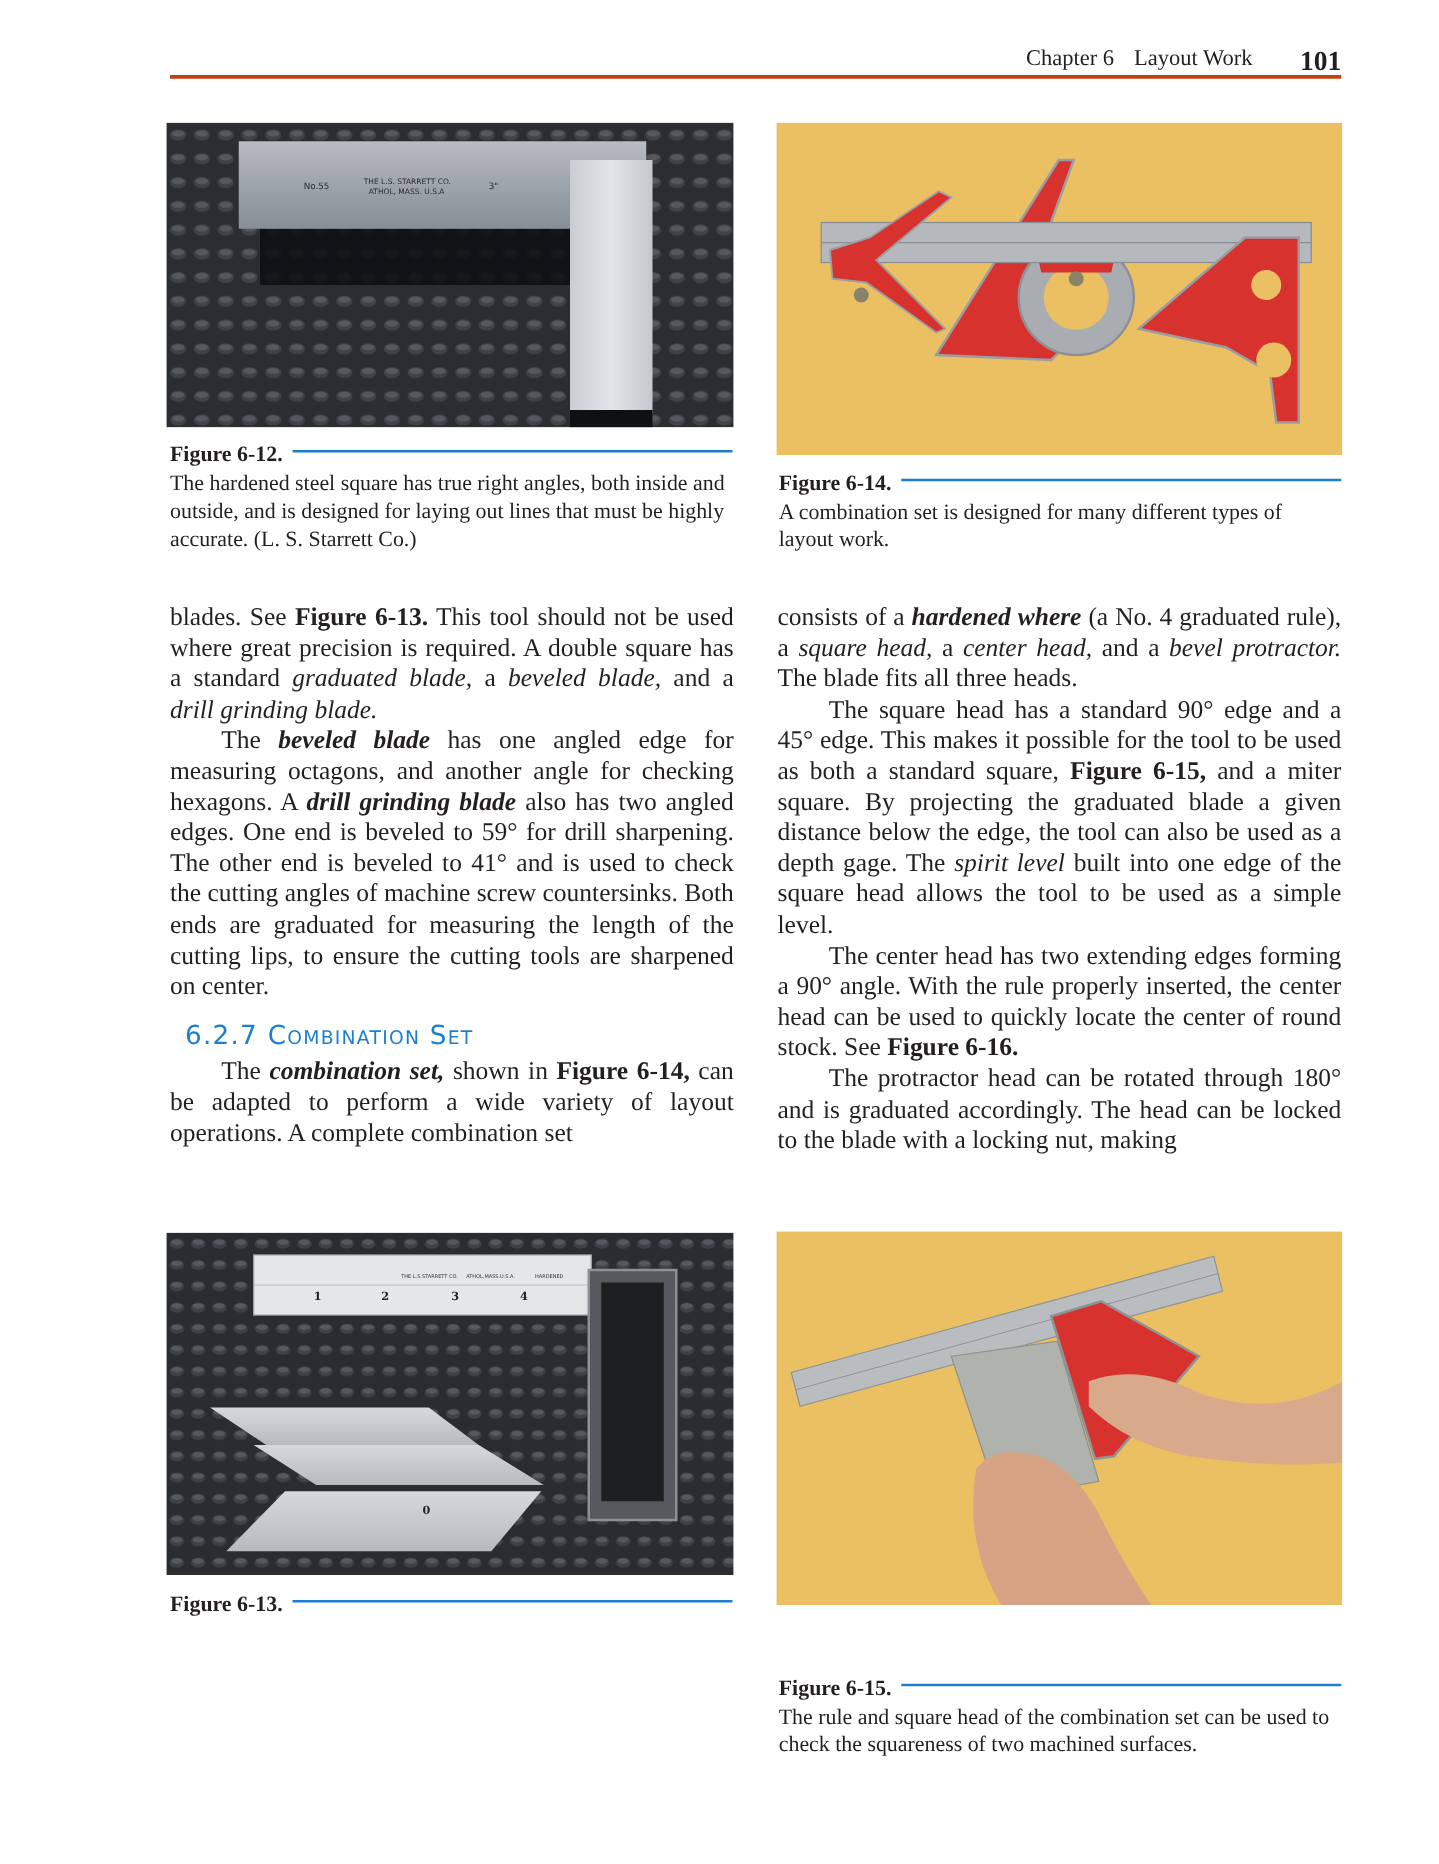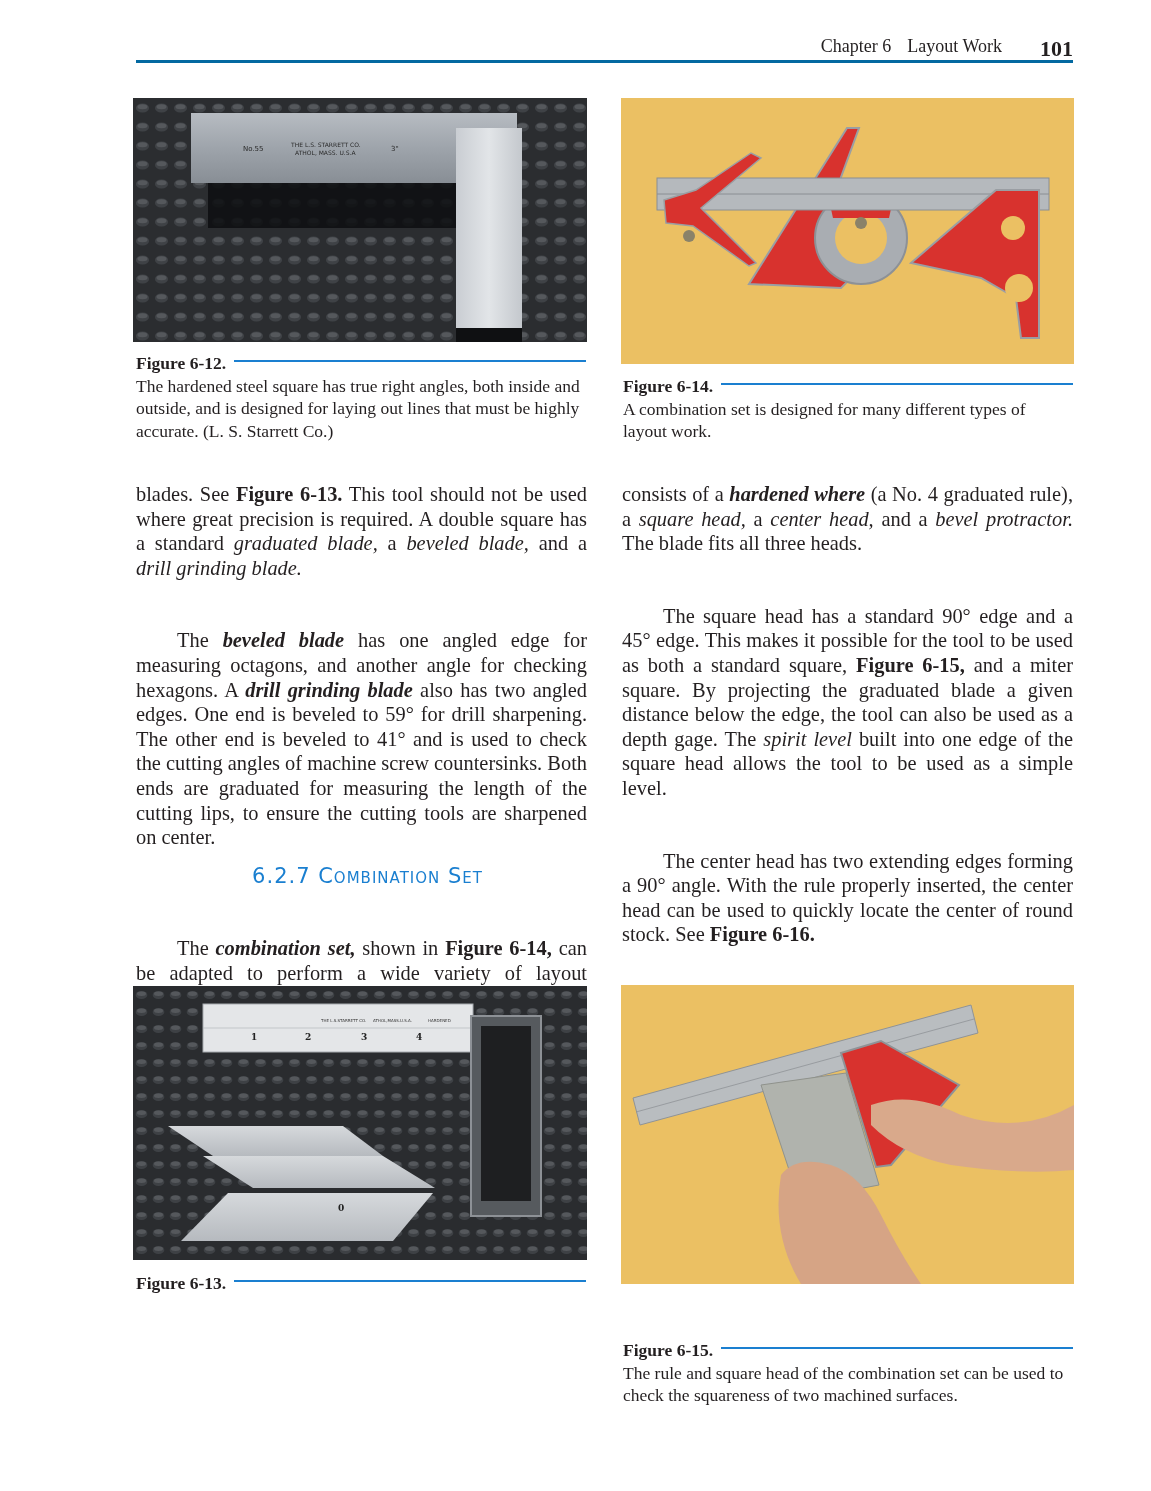--- a/index.html
+++ b/index.html
@@ -1,42 +1,42 @@
 <!DOCTYPE html>
 <html><head>
   <meta charset="utf-8">
   <style>
     html, body { margin: 0; padding: 0; background: #ffffff; }
     body { width: 1151px; height: 1491px; position: relative; overflow: hidden;
            font-family: "Liberation Serif", "DejaVu Serif", serif; color: #231f20; }
 
     
     .running-head { position: absolute; left: 136px; top: 34px; width: 937px; height: 26px;
-                    border-bottom: 3px solid #0369a1; }
+                    border-bottom: 3px solid #c2410c; }
     .running-head .chap { position: absolute; right: 71px; top: 2px; font-size: 18px; }
     .running-head .chap .gap { display: inline-block; width: 16px; }
     .running-head .pno { position: absolute; right: 0; top: 2px; font-size: 22px; font-weight: bold; }
 
     
     .fig-img { position: absolute; overflow: hidden; }
     .fig-cap { position: absolute; font-size: 17.5px; line-height: 22.5px; }
     .fig-cap .lbl-row { display: flex; align-items: center; }
     .fig-cap .lbl { font-weight: bold; white-space: nowrap; }
     .fig-cap .rule { flex: 1; border-bottom: 2px solid #1a7fd0; margin: 0 0 5px 8px; }
 
     
     .col { position: absolute; font-size: 20.4px; line-height: 24.6px; text-align: justify; }
     .col p { margin: 0; }
-    .col p.ind { text-indent: 41px; margin-top: 48px; }
+    .col p.ind { text-indent: 41px; }
     .col b { font-weight: bold; }
     .col i { font-style: italic; }
     .col .bi { font-weight: bold; font-style: italic; }
     .sec-head { font-family: "DejaVu Sans", "Liberation Sans", sans-serif; color: #1a7fd0;
                 font-size: 21px; letter-spacing: 1px; margin: 14px 0 5px 12px; font-variant: small-caps;
-                text-align: center; }
+                text-align: left; }
   </style>
 </head>
 <body>
 
 <div class="running-head">
   <span class="chap"><span>Chapter 6</span><span class="gap"></span><span>Layout Work</span></span>
   <span class="pno">101</span>
 </div>
 
 <div class="fig-img" style="left:133px;top:98px;width:454px;height:244px;">
@@ -110,20 +110,21 @@
   <p><span>blades. See </span><b>Figure 6-13.</b><span> This tool should not be used where great precision is required. A double square has a standard </span><i>graduated blade,</i><span> a </span><i>beveled blade,</i><span> and a </span><i>drill grinding blade.</i></p>
   <p class="ind"><span>The </span><span class="bi">beveled blade</span><span> has one angled edge for measuring octagons, and another angle for checking hexagons. A </span><span class="bi">drill grinding blade</span><span> also has two angled edges. One end is beveled to 59° for drill sharpening. The other end is beveled to 41° and is used to check the cutting angles of machine screw countersinks. Both ends are graduated for measuring the length of the cutting lips, to ensure the cutting tools are sharpened on center.</span></p>
   <div class="sec-head">6.2.7 Combination Set</div>
   <p class="ind"><span>The </span><span class="bi">combination set,</span><span> shown in </span><b>Figure 6-14,</b><span> can be adapted to perform a wide variety of layout operations. A complete combination set</span></p>
 </div>
 
 <div class="col" style="left:622px;top:482px;width:451px;">
   <p><span>consists of a </span><span class="bi">hardened where</span><span> (a No. 4 graduated rule), a </span><i>square head,</i><span> a </span><i>center head,</i><span> and a </span><i>bevel protractor.</i><span> The blade fits all three heads.</span></p>
   <p class="ind"><span>The square head has a standard 90° edge and a 45° edge. This makes it possible for the tool to be used as both a standard square, </span><b>Figure 6-15,</b><span> and a miter square. By projecting the graduated blade a given distance below the edge, the tool can also be used as a depth gage. The </span><i>spirit level</i><span> built into one edge of the square head allows the tool to be used as a simple level.</span></p>
   <p class="ind"><span>The center head has two extending edges forming a 90° angle. With the rule properly inserted, the center head can be used to quickly locate the center of round stock. See </span><b>Figure 6-16.</b></p>
+  <p class="ind"><span>The protractor head can be rotated through 180° and is graduated accordingly. The head can be locked to the blade with a locking nut, making</span></p>
 </div>
 
 <div class="fig-img" style="left:133px;top:986px;width:454px;height:274px;">
   <svg width="454" height="274" viewBox="0 0 454 274">
     <defs>
       <pattern id="dots2" width="17" height="17" patternUnits="userSpaceOnUse">
         <rect width="17" height="17" fill="#2a2c2f"></rect>
         <ellipse cx="8.5" cy="9" rx="5.8" ry="4" fill="#3e4145"></ellipse>
         <ellipse cx="8.5" cy="7.8" rx="4.5" ry="2.2" fill="#55585c"></ellipse>
       </pattern>

